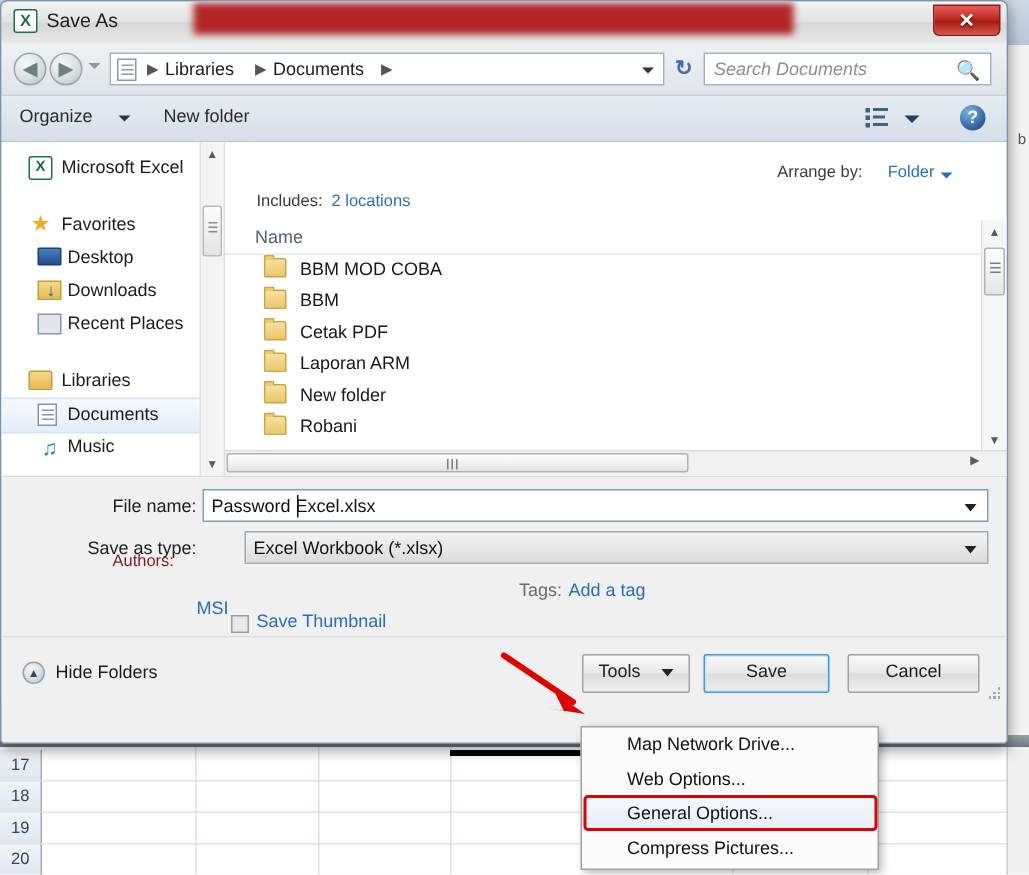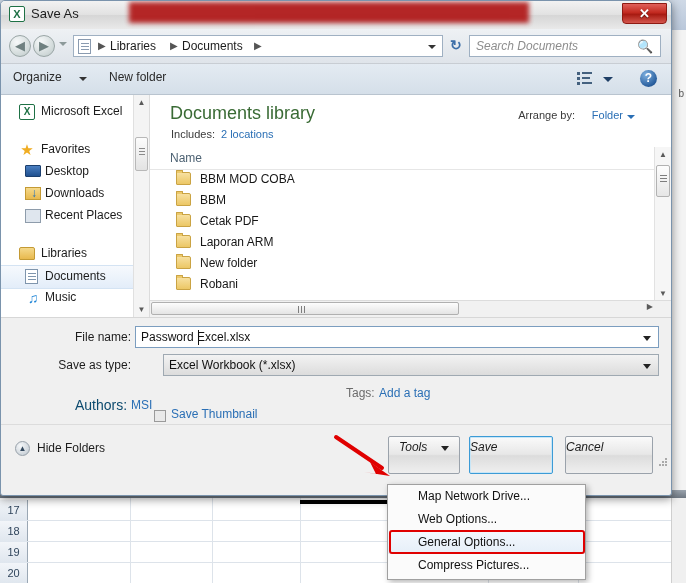--- a/index.html
+++ b/index.html
@@ -455,22 +455,22 @@
     font-size: 12px; color: #111;
   }
   .combo-caret {
     position: absolute; right: 7px; top: 9px;
     width: 0; height: 0;
     border-left: 4px solid transparent;
     border-right: 4px solid transparent;
     border-top: 5px solid #222;
   }
   #lbl-authors {
-    position: absolute; left: 74px; top: 79px;
-    font-size: 14px; color: #0c4a6e;
+    position: absolute; left: 74px; top: 50px;
+    font-size: 11px; color: #7f1d1d;
   }
   #val-authors {
     position: absolute; left: 130px; top: 68px;
     font-size: 12px; color: #2a6fb5; margin-top: 12px;
   }
   #lbl-tags {
     position: absolute; left: 345px; top: 68px;
     font-size: 12px; color: #6b6b6b;
   }
   #val-tags {
@@ -496,25 +496,25 @@
     border-radius: 50%;
     background: radial-gradient(circle at 35% 30%, #f5f7f9, #cfd6dc 70%, #aab3bb);
     border: 1px solid #97a1aa; box-sizing: border-box;
     font-size: 8px; color: #34495e; text-align: center; line-height: 13px;
   }
   #hidefolders-label {
     position: absolute; left: 36px; top: 16px;
     font-size: 12px; color: #1c1c1c;
   }
   .btn {
-    position: absolute; top: 11px; height: 38px;
+    position: absolute; top: 11px; height: 26px;
     background: linear-gradient(#fafafa, #e7e7e7 48%, #dcdcdc 52%, #efefef);
     border: 1px solid #9aa2ab;
     border-radius: 2px; box-sizing: border-box;
-    font-size: 12px; color: #1c1c1c; text-align: left; line-height: 21px; font-style: italic;
+    font-size: 12px; color: #1c1c1c; text-align: center; line-height: 21px;
   }
   #tools-btn { left: 387px; width: 72px; }
   #tools-btn-label { position: absolute; left: 10px; top: 0; }
   #tools-caret {
     position: absolute; right: 10px; top: 9px;
     width: 0; height: 0;
     border-left: 4px solid transparent;
     border-right: 4px solid transparent;
     border-top: 5px solid #222;
   }
@@ -682,21 +682,20 @@
       </div>
 
       <div id="side-scroll">
         <div class="sb-arrow-up">▲</div>
         <div id="side-thumb"></div>
         <div class="sb-arrow-dn">▼</div>
       </div>
     </div>
 
     <div id="content">
-      <div id="lib-title">Documents library</div>
       <div id="lib-includes-label">Includes:</div>
       <div id="lib-includes-link">2 locations</div>
       <div id="arrange-label">Arrange by:</div>
       <div id="arrange-value">Folder</div>
       <div id="arrange-caret"></div>
 
       <div id="col-header">
         <div id="col-name">Name</div>
       </div>
 

